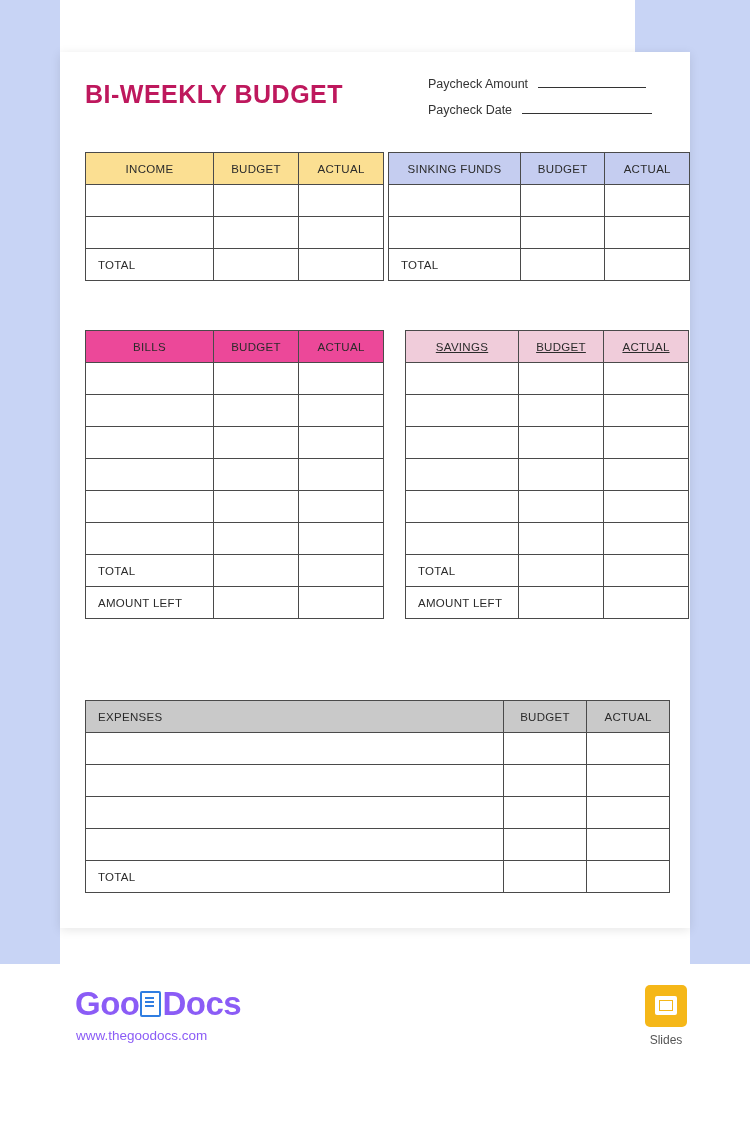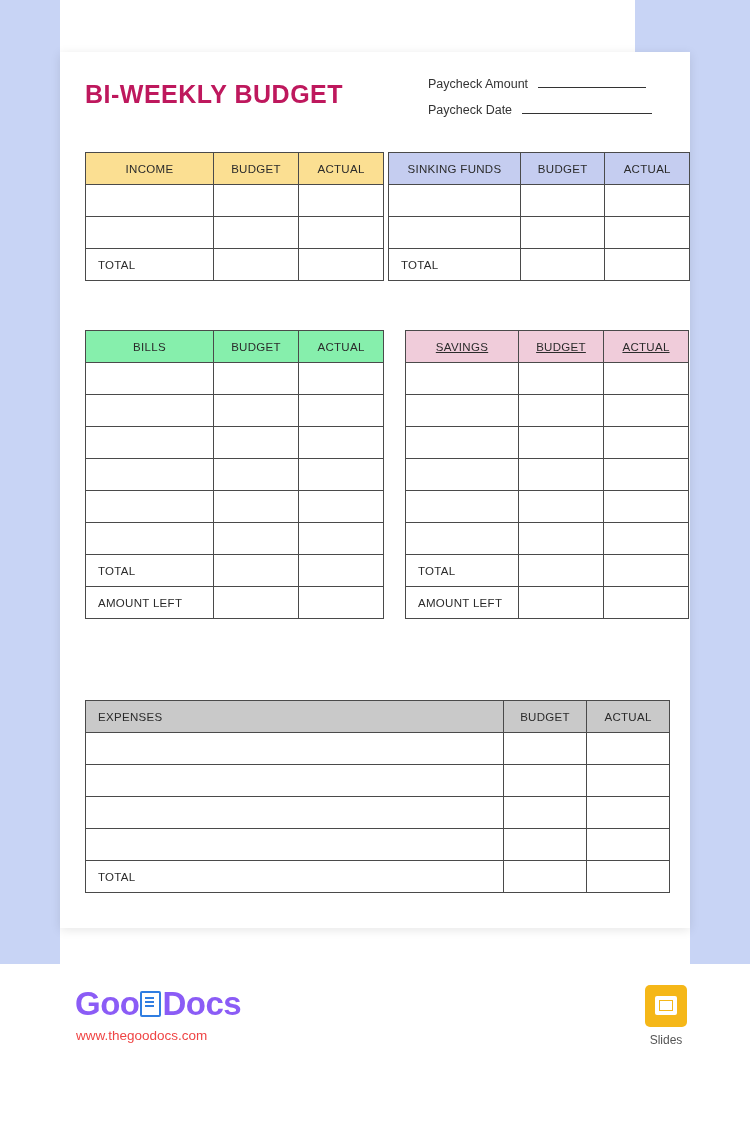--- a/index.html
+++ b/index.html
@@ -122,21 +122,21 @@
     text-align: left;
     vertical-align: middle;
     letter-spacing: 0.3px;
   }
   table.bt th.ctr, table.bt td.ctr {
     text-align: center;
     padding-left: 0;
   }
   .hd-income   { background: #fbdf92; }
   .hd-sinking  { background: #c5cdf0; }
-  .hd-bills    { background: #86efac; }
+  .hd-bills    { background: #ec4899; }
   .hd-savings  { background: #f0ccda; text-decoration: underline; }
   .hd-expenses { background: #c9c9c9; }
 
   
   #income-table  { left: 25px;  top: 100px; border-radius: 13px; }
   #sinking-table { left: 328px; top: 100px; }
   #bills-table   { left: 25px;  top: 278px; }
   #savings-table { left: 345px; top: 278px; }
   #expenses-table{ left: 25px;  top: 648px; }
 
@@ -176,21 +176,21 @@
     width: 9px;
     height: 2px;
     background: #2f7de1;
     box-shadow: 0 4px 0 #2f7de1, 0 8px 0 #2f7de1;
   }
   .site-url {
     position: absolute;
     left: 76px;
     top: 53px;
     font-size: 13.5px;
-    color: #ef4444;
+    color: #8b5cf6;
   }
   .slides-badge {
     position: absolute;
     left: 645px;
     top: 10px;
     width: 42px;
     height: 42px;
     background: #f5b718;
     border-radius: 5px;
   }

